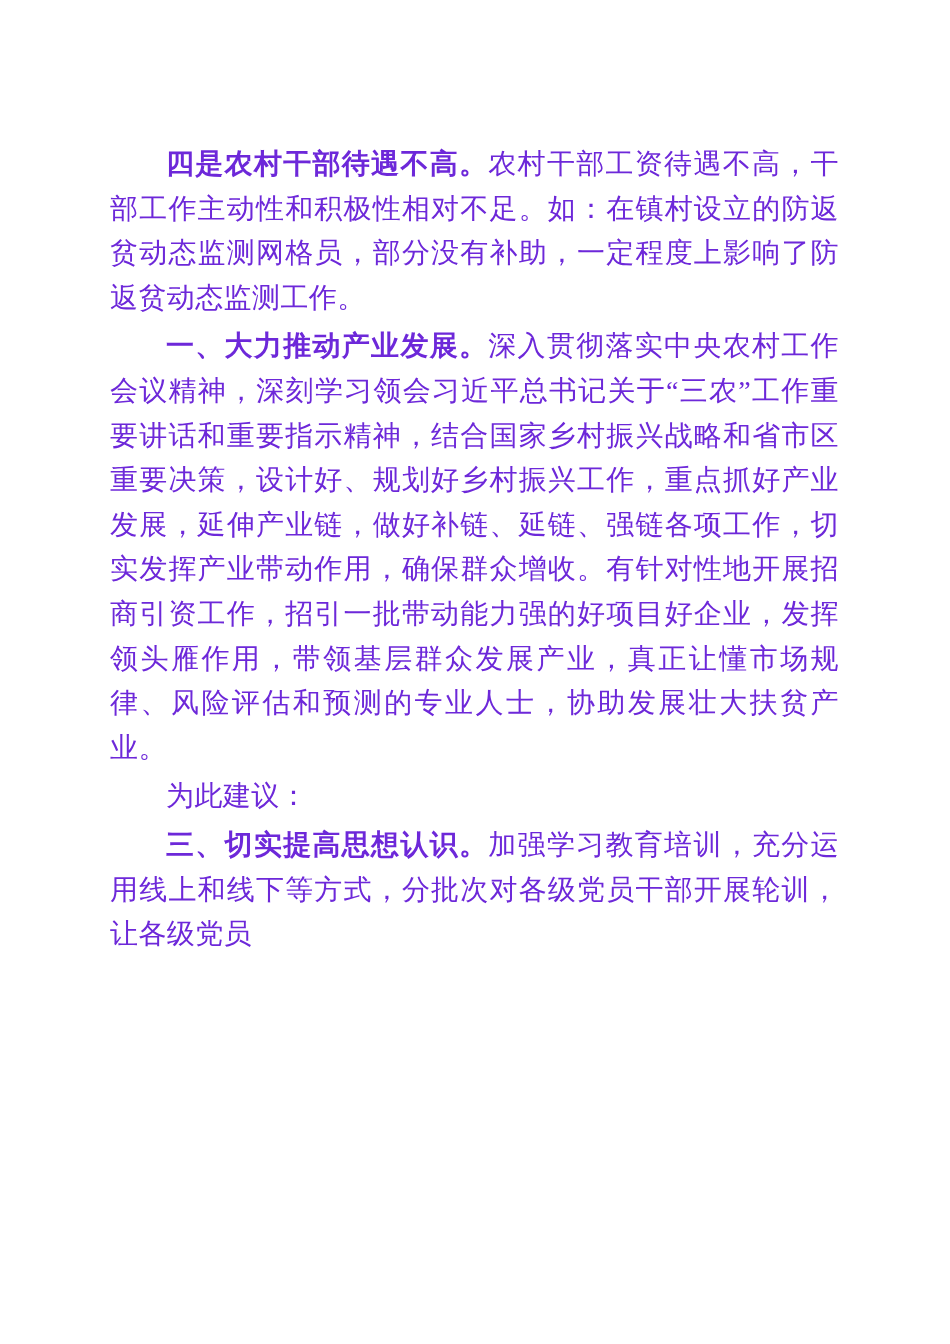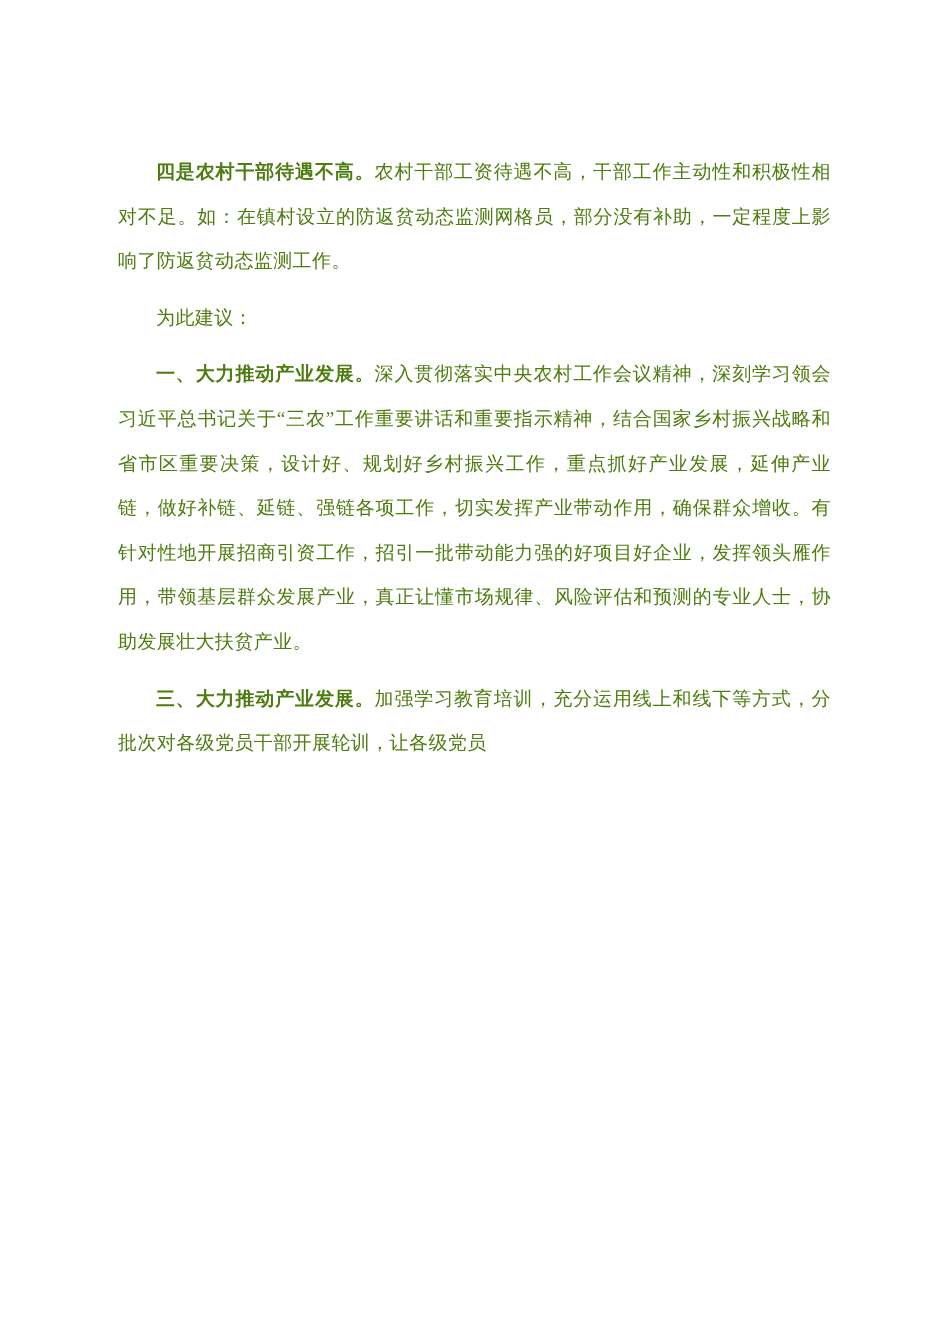--- a/index.html
+++ b/index.html
@@ -16,29 +16,29 @@
     color: #000000;
     font-family: "Liberation Serif", "DejaVu Serif", serif;
   }
   .doc-body {
     position: absolute;
     left: 106px;
     top: 138px;
     width: 737px;
   }
   .para {
-    margin: 12px;
+    margin: 4px;
     padding: 0;
-    font-size: 19px;
+    font-size: 28px;
     line-height: 44.6px;
     letter-spacing: 0.4px;
     text-align: justify;
     text-justify: inter-character;
     text-indent: 2em;
-    color: #4d7c0f;
+    color: #6d28d9;
     font-family: "Liberation Serif", "DejaVu Serif", serif;
   }
   .lead-serif-bold {
     font-weight: 700;
     font-family: "Liberation Serif", "DejaVu Serif", serif;
   }
   .lead-heading {
     font-weight: 700;
     font-family: "Liberation Sans", "DejaVu Sans", sans-serif;
   }
@@ -47,26 +47,26 @@
 <body>
 
 <div class="page">
   <div class="doc-body">
 
     <p class="para">
       <span class="lead-serif-bold">四是农村干部待遇不高。</span><span>农村干部工资待遇不高，干部工作主动性和积极性相对不足。如：在镇村设立的防返贫动态监测网格员，部分没有补助，一定程度上影响了防返贫动态监测工作。</span>
     </p>
 
     <p class="para">
-      <span>为此建议：</span>
+      <span class="lead-heading">一、大力推动产业发展。</span><span>深入贯彻落实中央农村工作会议精神，深刻学习领会习近平总书记关于“三农”工作重要讲话和重要指示精神，结合国家乡村振兴战略和省市区重要决策，设计好、规划好乡村振兴工作，重点抓好产业发展，延伸产业链，做好补链、延链、强链各项工作，切实发挥产业带动作用，确保群众增收。有针对性地开展招商引资工作，招引一批带动能力强的好项目好企业，发挥领头雁作用，带领基层群众发展产业，真正让懂市场规律、风险评估和预测的专业人士，协助发展壮大扶贫产业。</span>
     </p>
 
     <p class="para">
-      <span class="lead-heading">一、大力推动产业发展。</span><span>深入贯彻落实中央农村工作会议精神，深刻学习领会习近平总书记关于“三农”工作重要讲话和重要指示精神，结合国家乡村振兴战略和省市区重要决策，设计好、规划好乡村振兴工作，重点抓好产业发展，延伸产业链，做好补链、延链、强链各项工作，切实发挥产业带动作用，确保群众增收。有针对性地开展招商引资工作，招引一批带动能力强的好项目好企业，发挥领头雁作用，带领基层群众发展产业，真正让懂市场规律、风险评估和预测的专业人士，协助发展壮大扶贫产业。</span>
+      <span>为此建议：</span>
     </p>
 
 
     <p class="para">
-      <span class="lead-heading">三、大力推动产业发展。</span><span>加强学习教育培训，充分运用线上和线下等方式，分批次对各级党员干部开展轮训，让各级党员</span>
+      <span class="lead-heading">三、切实提高思想认识。</span><span>加强学习教育培训，充分运用线上和线下等方式，分批次对各级党员干部开展轮训，让各级党员</span>
     </p>
 
   </div>
 </div>
 
 </body></html>

